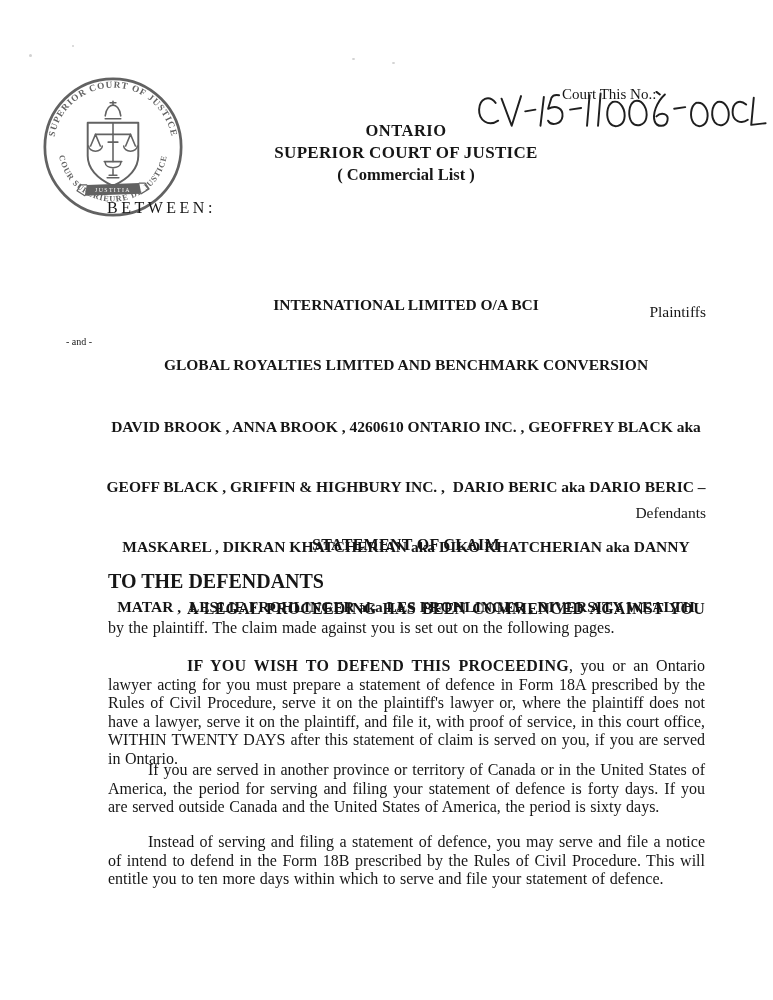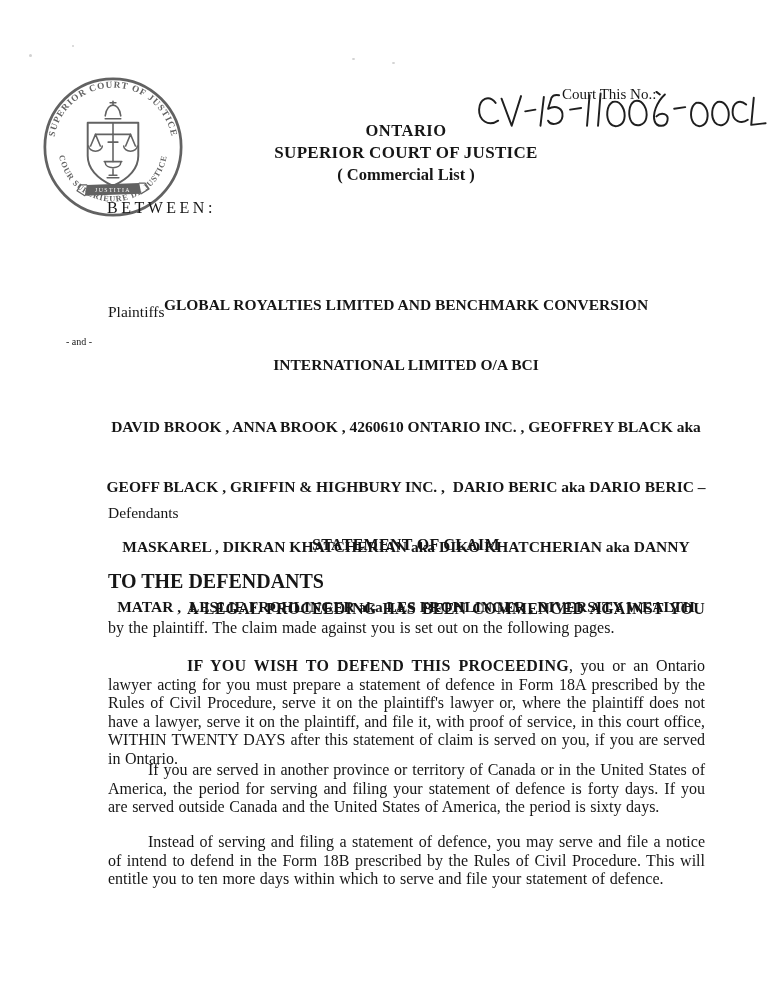--- a/index.html
+++ b/index.html
@@ -16,21 +16,21 @@
   .court-header{left:66px;top:120px;width:680px;text-align:center;font-weight:bold;line-height:22px;}
   .court-header .l1{font-size:16.5px;letter-spacing:.5px;}
   .court-header .l2{font-size:17px;letter-spacing:.3px;}
   .court-header .l3{font-size:16.5px;}
   .between{left:107px;top:199px;font-size:16px;letter-spacing:3.5px;}
   .seal{left:40px;top:74px;width:146px;height:146px;opacity:.85;}
   
   .party-block{left:66px;width:680px;text-align:center;font-weight:bold;font-size:15.5px;line-height:20px;white-space:pre;}
   .plaintiff-names{top:255px;}
   .defendant-names{top:377px;}
-  .role-label{left:108px;width:598px;font-size:15.5px;}
+  .role-label{left:108px;width:598px;text-align:right;font-size:15.5px;}
   .plaintiffs-role{top:303px;}
   .defendants-role{top:484px;margin-top:20px;}
   .and-sep{left:66px;top:336px;width:680px;text-align:left;font-size:10px;}
   
   .claim-title{left:66px;top:536px;width:680px;text-align:center;font-weight:bold;font-size:16px;letter-spacing:.3px;}
   .to-defendants{left:108px;top:570px;font-weight:bold;font-size:20px;}
   .body-para{left:108px;width:597px;margin:0;font-size:16px;line-height:18.6px;
     text-align:justify;text-indent:40px;word-spacing:.6px;}
   .p1{top:600px;} .p2{top:657px;} .p3{top:761px;} .p4{top:833px;}
   .body-para b{letter-spacing:.2px;padding-left:39px;}
@@ -111,22 +111,22 @@
 
   <div class="abs court-header">
     <div class="l1">ONTARIO</div>
     <div class="l2">SUPERIOR COURT OF JUSTICE</div>
     <div class="l3">( Commercial List )</div>
   </div>
 
   <div class="abs between">BETWEEN:</div>
 
   <div class="abs party-block plaintiff-names">
+    <div>INTERNATIONAL LIMITED O/A BCI</div>
     <div>GLOBAL ROYALTIES LIMITED AND BENCHMARK CONVERSION</div>
-    <div>INTERNATIONAL LIMITED O/A BCI</div>
   </div>
   <div class="abs role-label plaintiffs-role">Plaintiffs</div>
 
   <div class="abs and-sep">- and -</div>
 
   <div class="abs party-block defendant-names">
     <div>DAVID BROOK , ANNA BROOK , 4260610 ONTARIO INC. , GEOFFREY BLACK aka</div>
     <div>GEOFF BLACK , GRIFFIN &amp; HIGHBURY INC. ,  DARIO BERIC aka DARIO BERIC –</div>
     <div>MASKAREL , DIKRAN KHATCHERIAN aka DIKO KHATCHERIAN aka DANNY</div>
     <div>MATAR ,  LESLIE FROHLINGER aka LES FROHLINGER , DIVERSITY WEALTH</div>

